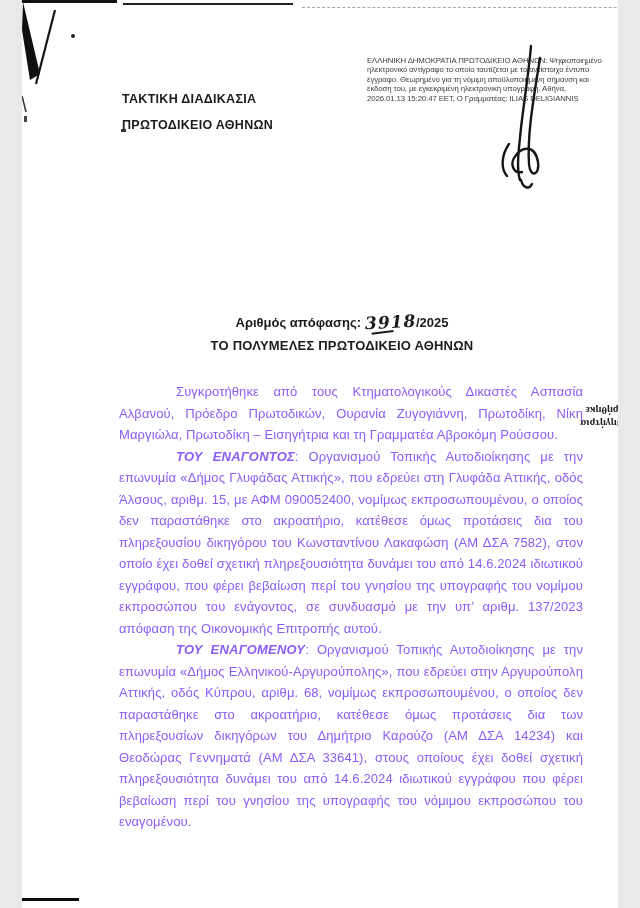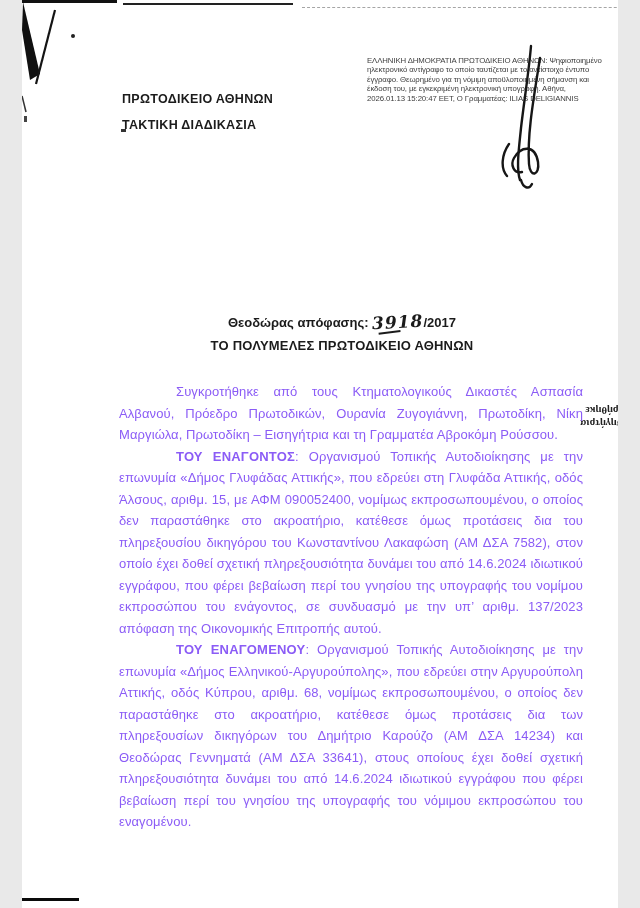--- a/index.html
+++ b/index.html
@@ -56,21 +56,21 @@
     filter:blur(.2px);
   }
 
   
   .body-text{position:absolute;left:97px;top:381px;width:464px;}
   .body-text p{
     margin:0;text-indent:57px;text-align:justify;
     font-size:13px;line-height:21.5px;letter-spacing:.1px;
     color:#8b5cf6;
   }
-  .body-text b{letter-spacing:.2px;}
+  .body-text b{letter-spacing:.2px;font-style:italic;}
   sup{font-size:9px;}
 </style>
 </head>
 <body>
 
 <div class="page">
 
   <div class="topline-solid"></div>
   <div class="topline-mid"></div>
   <div class="topline-dashes"></div>
@@ -98,27 +98,27 @@
   <svg class="signature-svg" width="110" height="160" viewBox="0 0 110 160">
     <g fill="none" stroke="#161616" stroke-width="2.4" stroke-linecap="round">
       <path d="M57,10 C55,34 50,66 47,92 C45,112 42,132 46,144"></path>
       <path d="M66,22 C60,60 53,98 55,128 C56,142 66,140 64,126 C61,108 47,110 40,122 C36,129 40,138 48,136"></path>
       <path d="M35,108 C28,118 26,132 33,140"></path>
       <path d="M47,144 C49,152 55,154 58,148"></path>
     </g>
   </svg>
 
   <div class="court-heading">
+    <div>ΤΑΚΤΙΚΗ ΔΙΑΔΙΚΑΣΙΑ</div>
     <div>ΠΡΩΤΟΔΙΚΕΙΟ ΑΘΗΝΩΝ</div>
-    <div>ΤΑΚΤΙΚΗ ΔΙΑΔΙΚΑΣΙΑ</div>
   </div>
 
   <div class="title-block">
     <div class="title-line1">
-      <span>Θεοδώρας απόφασης: </span><span class="hand-number"><span>3918</span><i class="hand-underline"></i></span><span>/2017</span>
+      <span>Αριθμός απόφασης: </span><span class="hand-number"><span>3918</span><i class="hand-underline"></i></span><span>/2025</span>
     </div>
     <div class="title-line2">ΤΟ ΠΟΛΥΜΕΛΕΣ ΠΡΩΤΟΔΙΚΕΙΟ ΑΘΗΝΩΝ</div>
   </div>
 
   <div class="side-stamp">
     <div>Η Εισηγήτρια</div>
     <div>Θεωρήθηκε</div>
   </div>
 
   <div class="body-text">

